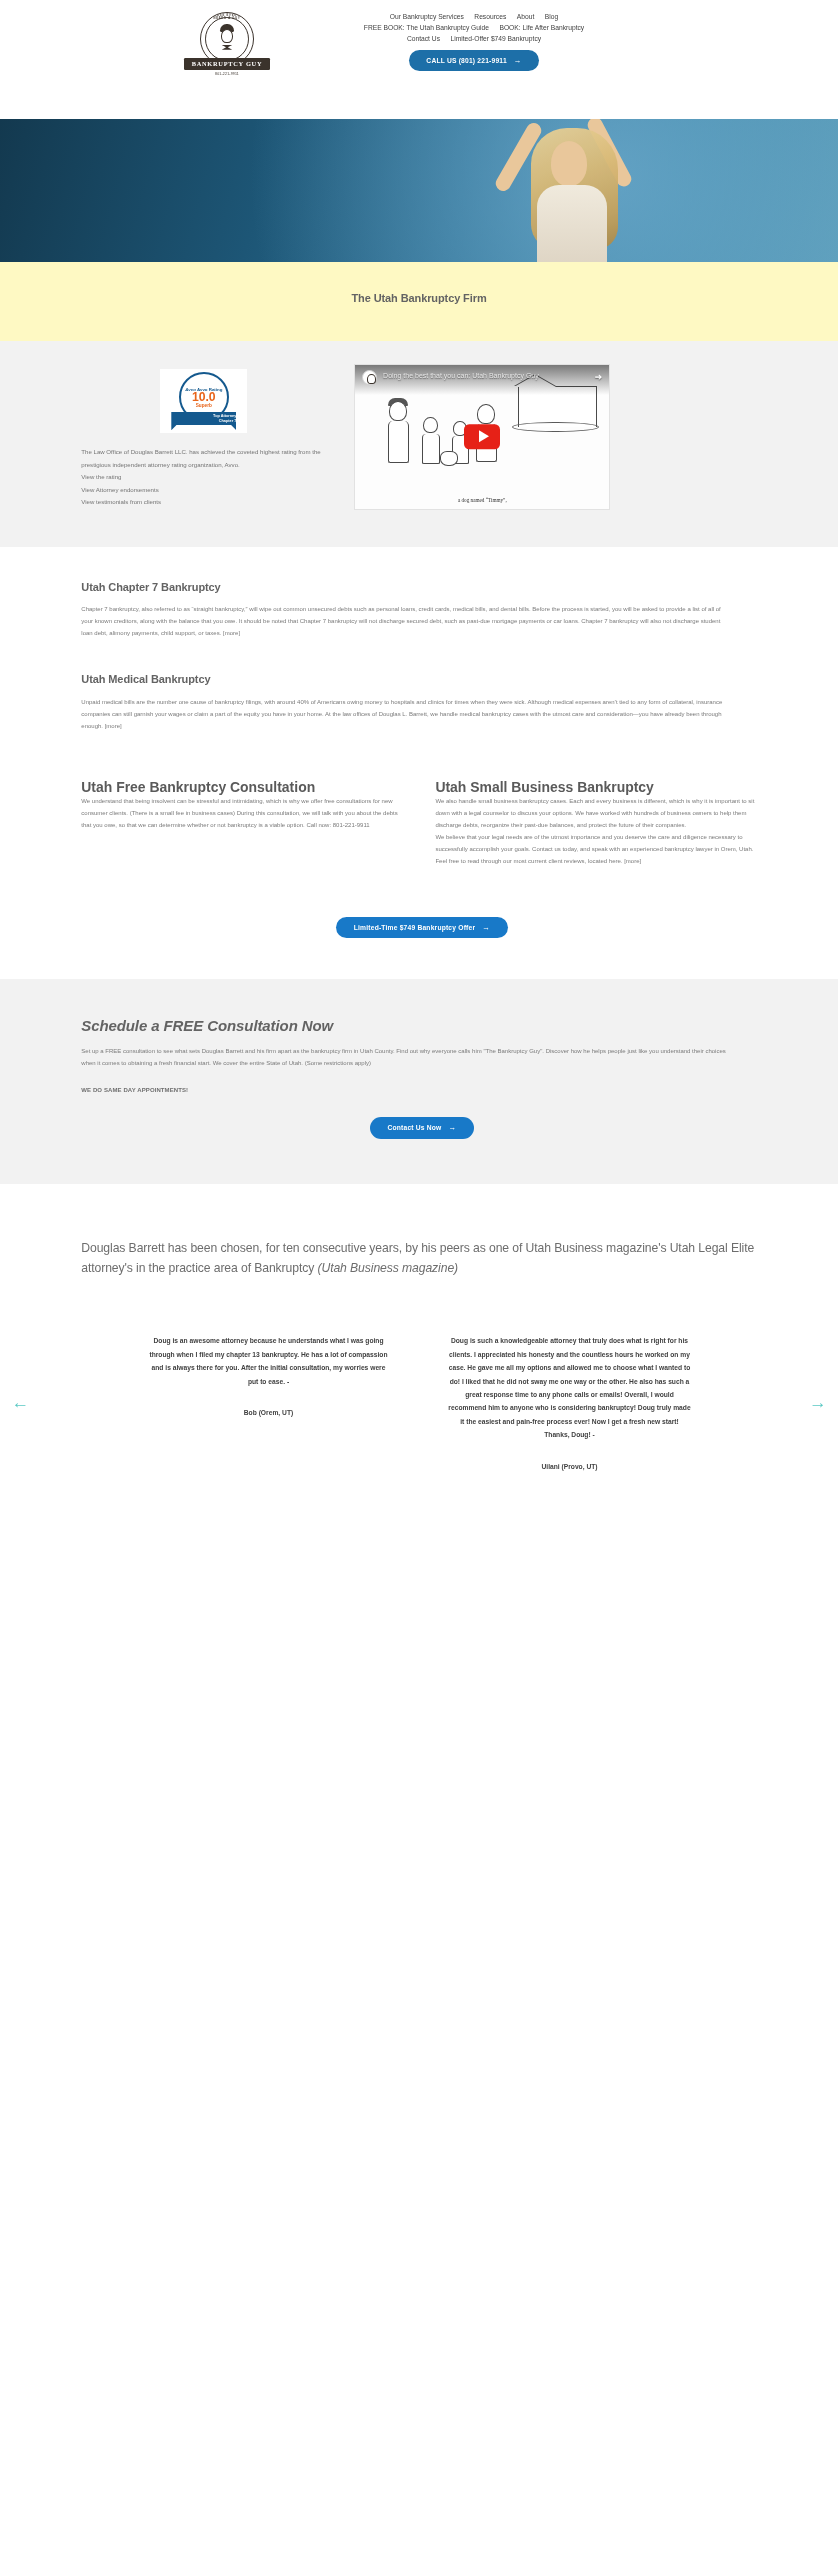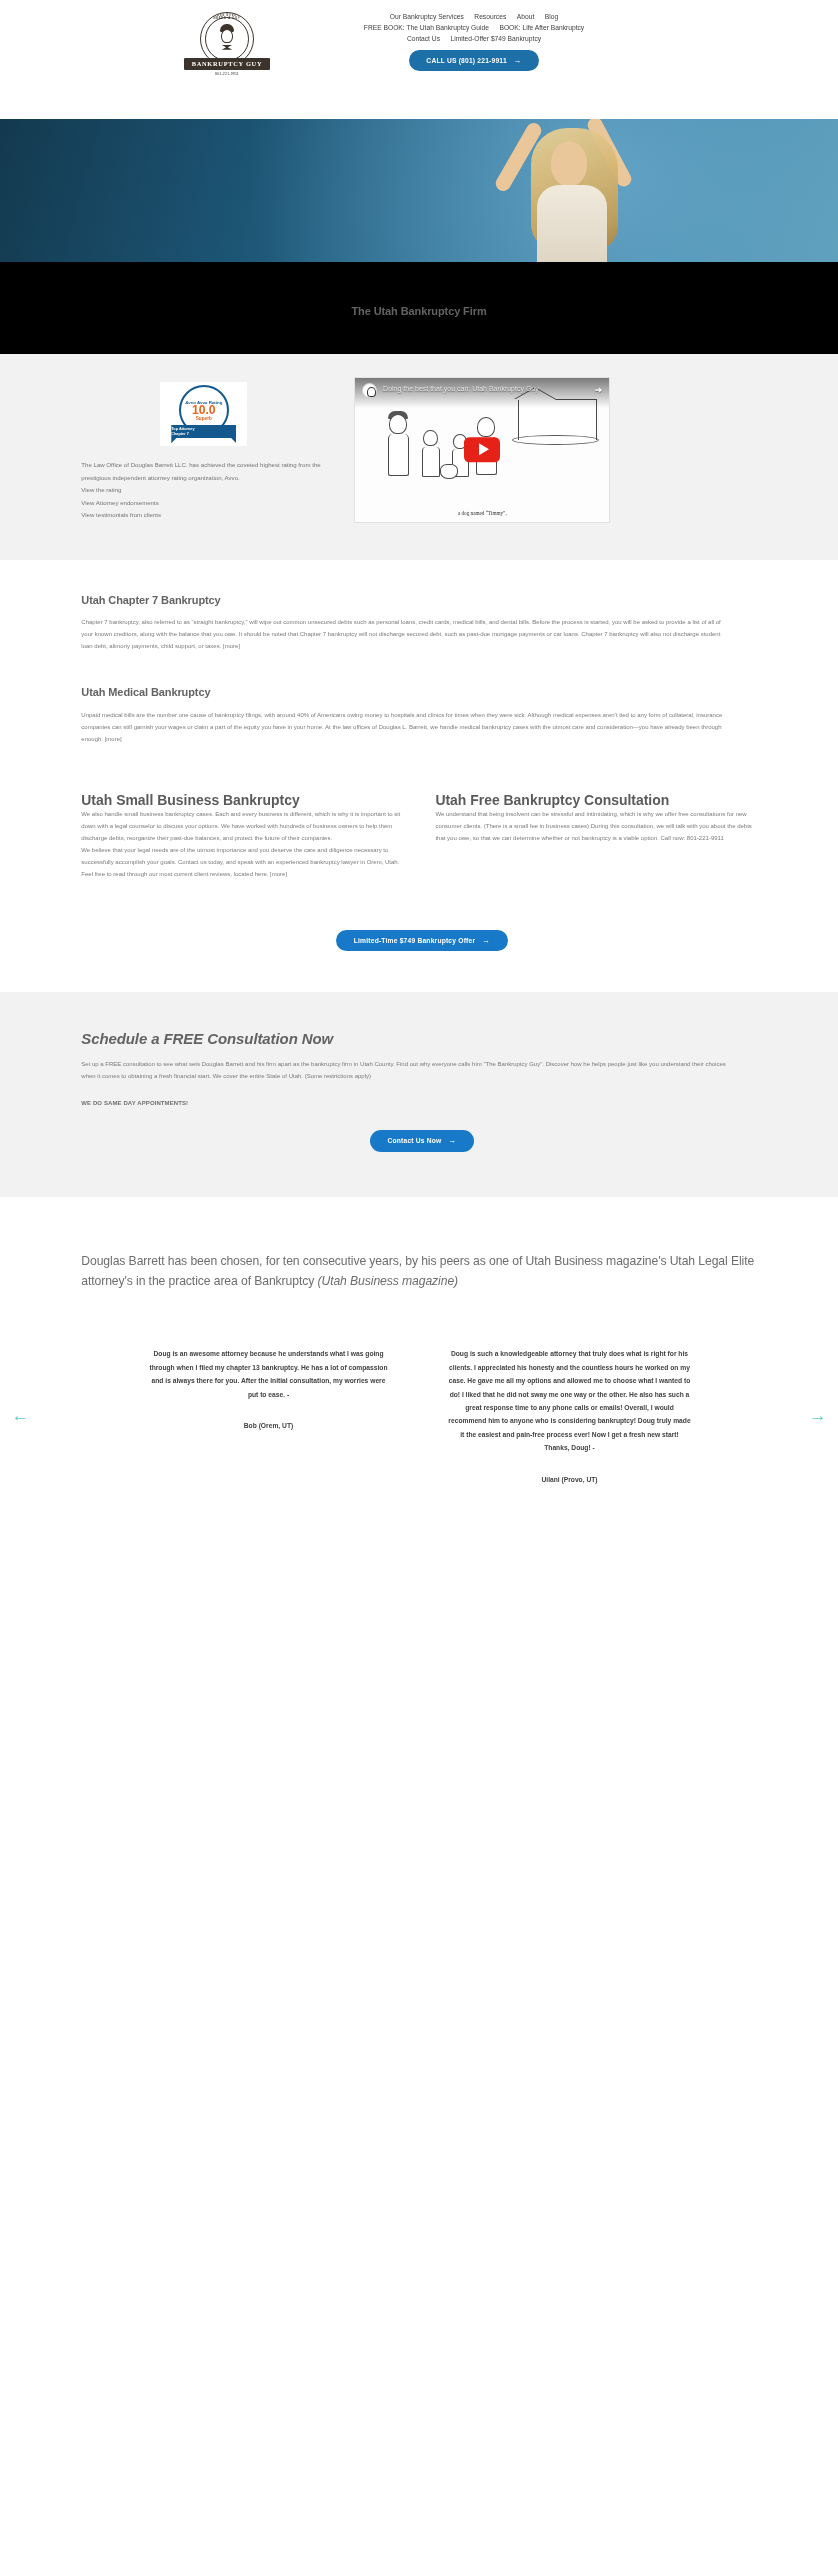--- a/index.html
+++ b/index.html
@@ -203,22 +203,22 @@
     margin-top:24.5px;
     font-size:5.8px;
     font-weight:700;
     color:#ffffff;
     letter-spacing:0.1px;
     text-shadow:0 0.6px 2.3px rgba(0,0,0,.45);
   }
 
   
   .firm-head {
-    background:#000000;
-    padding:41px 0 34px;
+    background:#fef9c3;
+    padding:28px 0 34px;
     text-align:center;
   }
   .firm-head .l1,
   .firm-head .l2 {
     font-size:11px;
     font-weight:700;
     color:#636363;
     line-height:1.5;
     letter-spacing:-0.1px;
   }
@@ -232,21 +232,21 @@
     align-items:flex-start;
     padding-left:5.8px;
   }
   .avvo-col { width:245px; padding-top:5.8px; }
   .avvo-badge-box {
     width:87px; height:64px;
     background:#fff;
     margin:0 auto 12.8px;
     display:flex; align-items:center; justify-content:center;
   }
-  .avvo-badge { width:65px; text-align:left; position:relative; }
+  .avvo-badge { width:65px; text-align:right; position:relative; }
   .avvo-circle {
     width:50px; height:50px;
     border:2.9px solid #14598e;
     border-radius:50%;
     margin:0 auto;
     background:#fff;
     display:flex; flex-direction:column;
     align-items:center; justify-content:center;
   }
   .avvo-circle .avvo-lbl { font-size:4.4px; font-weight:700; color:#14598e; }
@@ -587,27 +587,27 @@
     <p>Chapter 7 bankruptcy, also referred to as “straight bankruptcy,” will wipe out common unsecured debts such as personal loans, credit cards, medical bills, and dental bills. Before the process is started, you will be asked to provide a list of all of your known creditors, along with the balance that you owe. It should be noted that Chapter 7 bankruptcy will not discharge secured debt, such as past-due mortgage payments or car loans. Chapter 7 bankruptcy will also not discharge student loan debt, alimony payments, child support, or taxes. [more]</p>
   </div>
 
   <div class="sect">
     <h2>Utah Medical Bankruptcy</h2>
     <p>Unpaid medical bills are the number one cause of bankruptcy filings, with around 40% of Americans owing money to hospitals and clinics for times when they were sick. Although medical expenses aren’t tied to any form of collateral, insurance companies can still garnish your wages or claim a part of the equity you have in your home. At the law offices of Douglas L. Barrett, we handle medical bankruptcy cases with the utmost care and consideration—you have already been through enough. [more]</p>
   </div>
 
   <div class="two-col">
     <div class="col">
+      <h2>Utah Free Bankruptcy Consultation</h2>
+      <p>We understand that being insolvent can be stressful and intimidating, which is why we offer free consultations for new consumer clients. (There is a small fee in business cases) During this consultation, we will talk with you about the debts that you owe, so that we can determine whether or not bankruptcy is a viable option. Call now: 801-221-9911</p>
+    </div>
+    <div class="col">
       <h2>Utah Small Business Bankruptcy</h2>
       <p>We also handle small business bankruptcy cases. Each and every business is different, which is why it is important to sit down with a legal counselor to discuss your options. We have worked with hundreds of business owners to help them discharge debts, reorganize their past-due balances, and protect the future of their companies.</p>
       <p>We believe that your legal needs are of the utmost importance and you deserve the care and diligence necessary to successfully accomplish your goals. Contact us today, and speak with an experienced bankruptcy lawyer in Orem, Utah. Feel free to read through our most current client reviews, located here. [more]</p>
-    </div>
-    <div class="col">
-      <h2>Utah Free Bankruptcy Consultation</h2>
-      <p>We understand that being insolvent can be stressful and intimidating, which is why we offer free consultations for new consumer clients. (There is a small fee in business cases) During this consultation, we will talk with you about the debts that you owe, so that we can determine whether or not bankruptcy is a viable option. Call now: 801-221-9911</p>
     </div>
   </div>
 
   <div class="cta-center">
     <button class="btn-pill btn-blue">
       <span>Limited-Time $749 Bankruptcy Offer</span>
       <span class="arw">→</span>
     </button>
   </div>
 </div>

